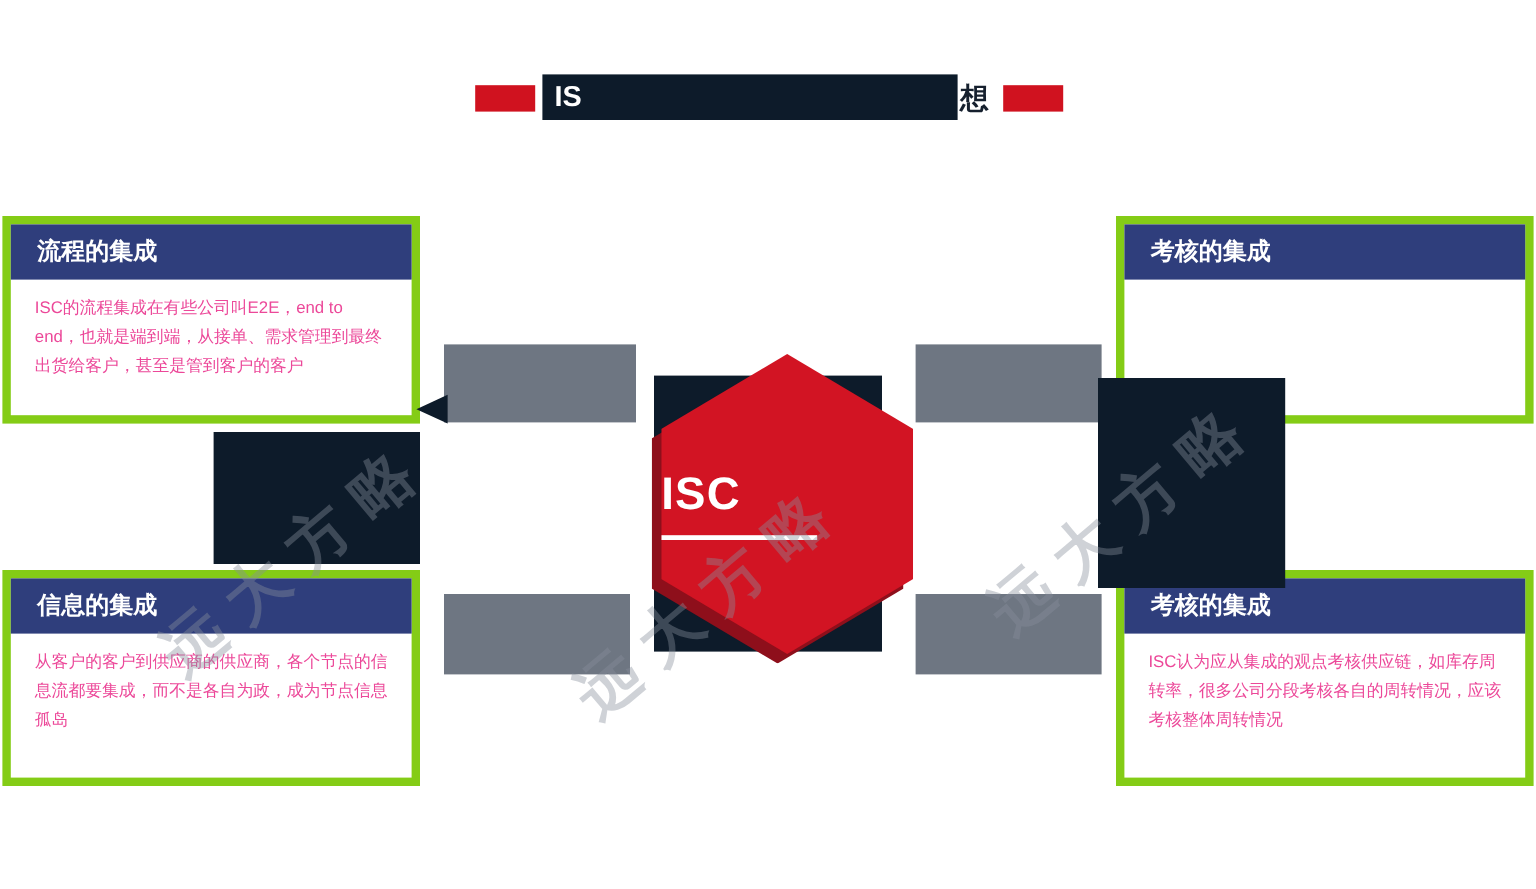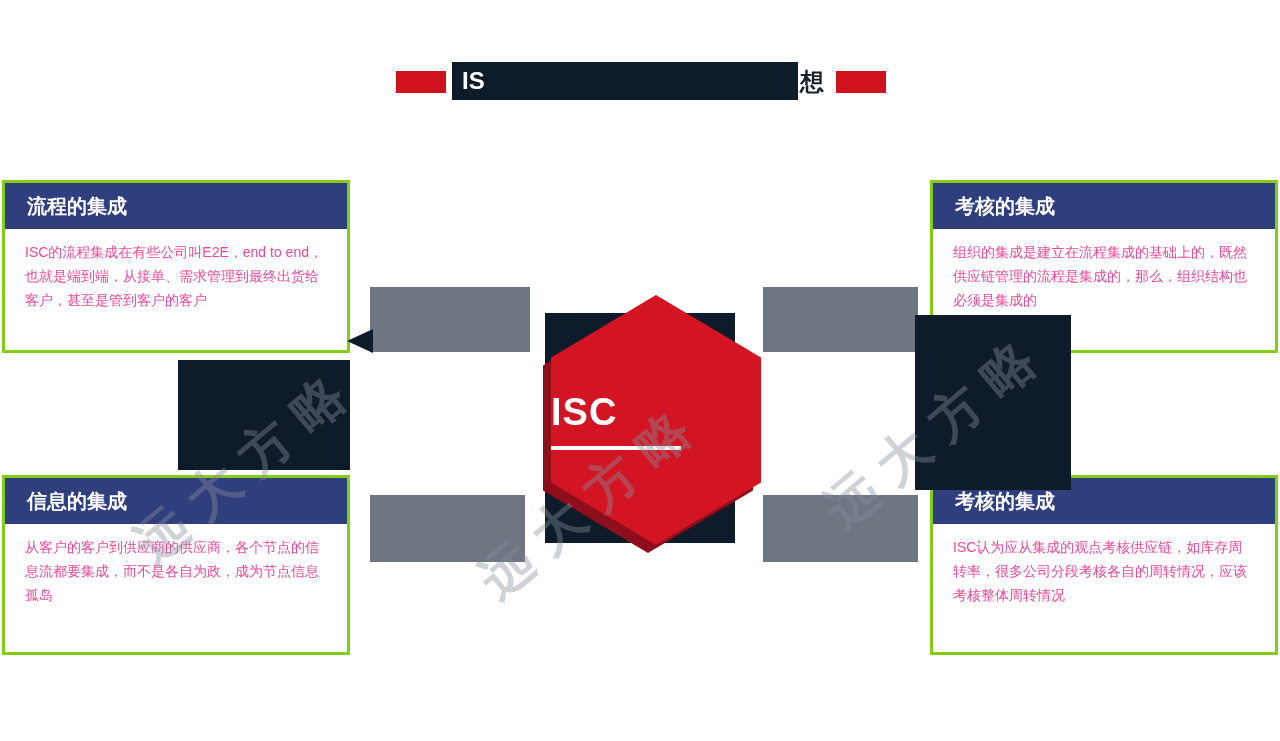--- a/index.html
+++ b/index.html
@@ -27,21 +27,21 @@
   .hex{position:absolute;width:210px;height:250px;
        clip-path:polygon(50% 0%,100% 25%,100% 75%,50% 100%,0% 75%,0% 25%);}
   .hex-shadow{left:543px;top:303px;background:#8e0f1b;z-index:4;}
   .hex-main{left:535px;top:295px;background:#d21423;z-index:5;display:flex;flex-direction:column;
             align-items:flex-start;justify-content:center;gap:12px;color:#ffffff;margin-left:16px;}
   .hex-line1{font-size:38px;font-weight:bold;letter-spacing:1px;}
   .hex-divider{width:130px;height:4px;background:#ffffff;}
   .hex-line2{font-size:29px;font-weight:bold;letter-spacing:2px;}
 
   
-  .card{position:absolute;width:348px;background:#ffffff;border:3px solid #84cc16;box-sizing:border-box;z-index:6;}
+  .card{position:absolute;width:348px;background:#ffffff;border:7px solid #84cc16;box-sizing:border-box;z-index:6;}
   .card-tl{left:2px;top:180px;height:173px;}
   .card-tr{left:930px;top:180px;height:173px;}
   .card-bl{left:2px;top:475px;height:180px;}
   .card-br{left:930px;top:475px;height:180px;}
   .card-header{height:46px;background:#2f3e7c;color:#ffffff;font-size:20px;font-weight:bold;
                line-height:46px;padding-left:22px;}
   .card-body{padding:11px 20px 0;font-size:14px;line-height:24px;color:#ec4899;}
 
   
   .redaction{position:absolute;background:#0d1b2a;z-index:20;}
@@ -85,21 +85,20 @@
     <div class="hex-divider"></div>
   </div>
 
   <div class="card card-tl">
     <div class="card-header">流程的集成</div>
     <div class="card-body">ISC的流程集成在有些公司叫E2E，end to end，也就是端到端，从接单、需求管理到最终出货给客户，甚至是管到客户的客户</div>
   </div>
 
   <div class="card card-tr">
     <div class="card-header">考核的集成</div>
-    <div class="card-body">组织的集成是建立在流程集成的基础上的，既然供应链管理的流程是集成的，那么，组织结构也必须是集成的</div>
   </div>
 
   <div class="card card-bl">
     <div class="card-header">信息的集成</div>
     <div class="card-body">从客户的客户到供应商的供应商，各个节点的信息流都要集成，而不是各自为政，成为节点信息孤岛</div>
   </div>
 
   <div class="card card-br">
     <div class="card-header">考核的集成</div>
     <div class="card-body">ISC认为应从集成的观点考核供应链，如库存周转率，很多公司分段考核各自的周转情况，应该考核整体周转情况</div>

